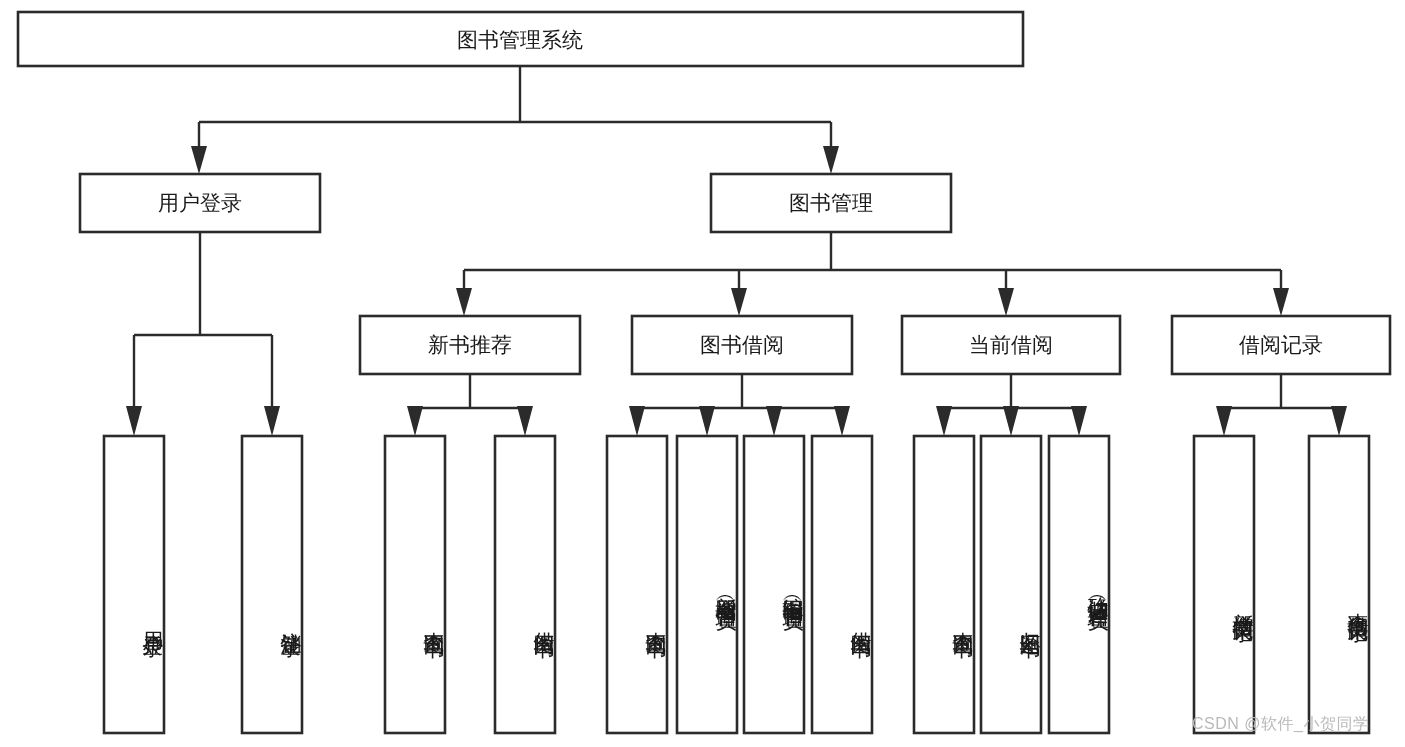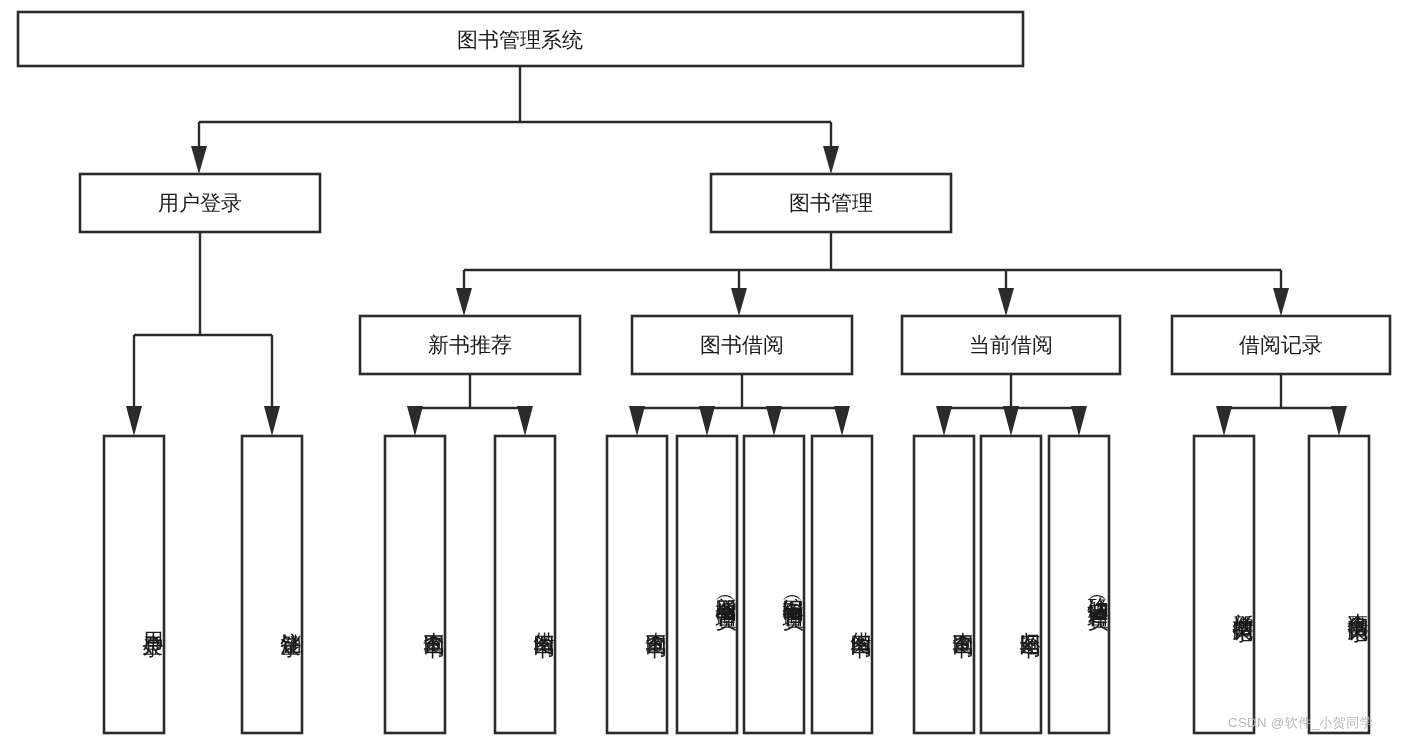--- a/index.html
+++ b/index.html
@@ -62,25 +62,24 @@
     display: flex;
     align-items: flex-start;
     justify-content: center;
     box-sizing: border-box;
     pointer-events: none;
     text-align: center;
   }
   .watermark {
     position: absolute;
     font-family: "Liberation Sans", "DejaVu Sans", sans-serif;
-    font-size: 13px;
+    font-size: 16px;
     color: #b9b9b9;
     white-space: nowrap;
     letter-spacing: 0.5px;
-    padding-left: 36px;
   }
 </style>
 </head>
 <body>
 
 <div id="diagram-root">
 
   <svg class="diagram-canvas" viewBox="0 0 1405 747" xmlns="http://www.w3.org/2000/svg">
 
     <g>

